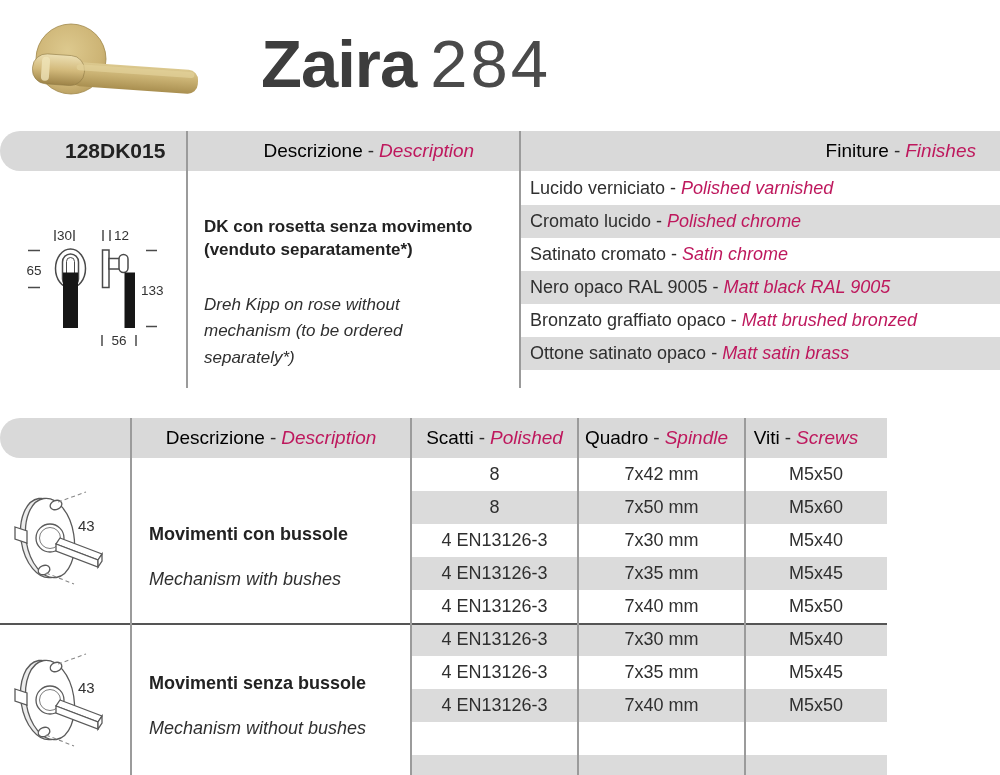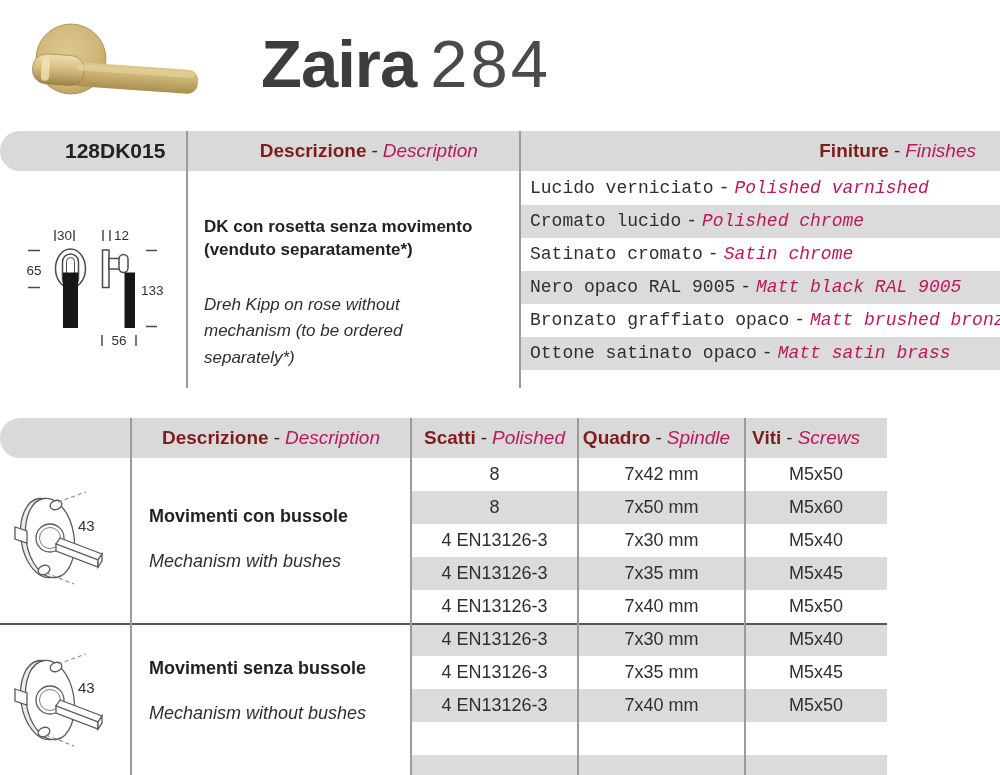--- a/index.html
+++ b/index.html
@@ -13,37 +13,37 @@
   
   .title-wrap { position:absolute; left:261px; top:30px; line-height:1; white-space:nowrap; }
   .title-main { font-size:67px; font-weight:800; color:#3d3d3d; letter-spacing:-1px; }
   .title-num  { font-size:67px; font-weight:400; color:#4a4a4a; letter-spacing:3px; margin-left:14px; }
 
   
   .band { position:absolute; left:0; top:0; height:40px; background:#d9d9d9;
           border-radius:20px 0 0 20px; display:flex; align-items:center; }
   .band-cell { height:100%; display:flex; align-items:center; justify-content:center;
                font-size:19px; white-space:nowrap; }
-  .it-part { font-weight:700; color:#7f1d1d; }
+  .it-part { font-weight:400; color:#000000; }
   .en-part { font-style:italic; font-weight:400; color:#be185d; }
   .sep { margin:0 5px; color:#2b2b2b; }
   .vline { position:absolute; width:2px; background:#9b9b9b; top:0; }
   .hline { position:absolute; height:2px; background:#555; left:0; }
 
   
   #table1 { position:absolute; left:0; top:131px; width:1000px; height:257px; }
   #table1 .band { width:1000px; }
   .t1-code { width:187px; font-size:21px; font-weight:700; color:#222;margin-left:24px; }
   .t1-desc-h { width:333px; }
   .t1-fin-h { width:480px; justify-content:flex-end; padding-right:24px; }
   .t1-desc-cell { position:absolute; left:187px; top:40px; width:333px; height:217px;
                   padding:45px 0 0 17px; }
   .t1-desc-it { font-weight:700; font-size:17px; line-height:1.35; max-width:300px; color:#222; }
   .t1-desc-en { font-style:italic; font-size:17px; line-height:1.55; max-width:246px; margin-top:30px; }
-  .t1-finishes { position:absolute; left:520px; top:41px; width:480px;font-family:Liberation Mono, monospace; }
+  .t1-finishes { position:absolute; left:520px; top:41px; width:480px; }
   .finish-row { height:33px; line-height:33px; font-size:18px; padding-left:10px; white-space:nowrap; }
   .finish-row:nth-child(even) { background:#dbdbdb; }
 
   
   #table2 { position:absolute; left:0; top:418px; width:887px; height:357px; overflow:hidden; }
   #table2 .band { width:887px; }
   .t2-h-img { width:131px; }
   .t2-h-desc { width:280px; }
   .t2-h-scatti { width:167px; }
   .t2-h-quadro { width:157px;text-align:right; }
@@ -246,25 +246,25 @@
           <span class="t2-c2"></span>
           <span class="t2-c3"></span>
       </div>
       <div class="t2-row">
         <span class="t2-c1"></span>
           <span class="t2-c2"></span>
           <span class="t2-c3"></span>
       </div>
     </div>
 
-    <div class="t2-desc-cell" style="top:38px; height:165px;">
+    <div class="t2-desc-cell" style="top:56px; height:165px;">
       <div class="t2-label-it">Movimenti con bussole</div>
       <div class="t2-label-en">Mechanism  with bushes</div>
     </div>
-    <div class="t2-desc-cell" style="top:205px; height:136px;">
+    <div class="t2-desc-cell" style="top:220px; height:136px;">
       <div class="t2-label-it">Movimenti senza bussole</div>
       <div class="t2-label-en">Mechanism without bushes</div>
     </div>
 
     <svg class="abs" style="left:12px; top:70px;" width="105" height="100" viewBox="0 0 105 100">
       <g stroke="#5a5a5a" stroke-width="1.3" fill="#fff">
         <ellipse cx="33" cy="50" rx="24" ry="40" transform="rotate(-9 33 50)" fill="#ececec"></ellipse>
         <ellipse cx="38" cy="50" rx="24" ry="40" transform="rotate(-9 38 50)"></ellipse>
         <polygon points="3,39 15,43 15,55 3,51"></polygon>
         <ellipse cx="44" cy="17" rx="6" ry="4.5" transform="rotate(-22 44 17)"></ellipse>

